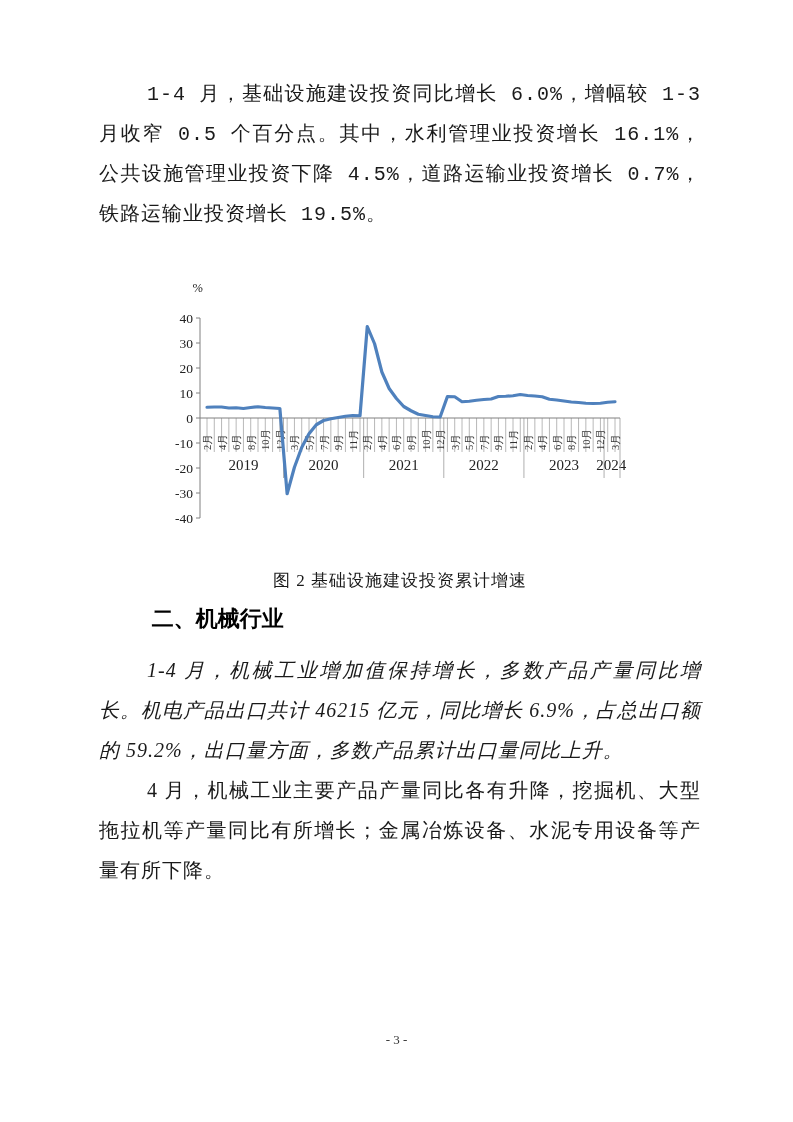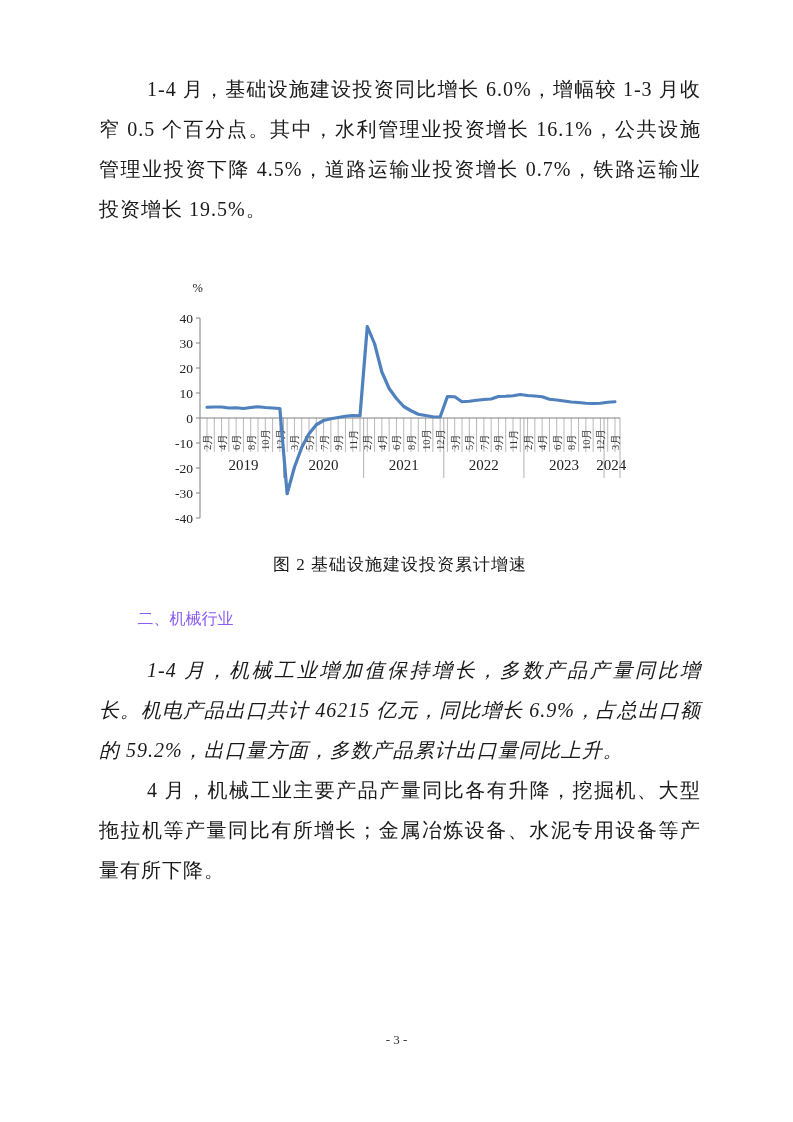--- a/index.html
+++ b/index.html
@@ -20,31 +20,32 @@
   .para {
     font-size: 20px;
     line-height: 40px;
     text-align: justify;
     text-justify: inter-character;
     letter-spacing: 1px;
     text-indent: 2.4em;
   }
   .heading {
     font-family: "Liberation Sans", "DejaVu Sans", sans-serif;
-    font-weight: normal;
-    font-size: 16px;
+    font-weight: bold;
+    font-size: 22px;
     line-height: 34px;
     text-indent: 2.4em;
-    color: #8b5cf6;
+    color: #000000;
   }
   .caption {
     font-size: 17px;
     line-height: 30px;
     text-align: center;
     letter-spacing: 1px;
+    margin-top: 16px;
   }
   .pagenum {
     position: absolute;
     left: 0;
     width: 793px;
     text-align: center;
     font-size: 13px;
     line-height: 20px;
     color: #333333;
   }
@@ -55,21 +56,21 @@
     width: 500px;
     height: 270px;
   }
   svg text { font-family: "Liberation Serif", "DejaVu Serif", serif; }
 </style>
 </head>
 <body>
 
 <div class="page">
 
-  <div class="textcol para" style="top:69px;">1-4 月，基础设施建设投资同比增长 6.0%，增幅较 1-3 月收窄 0.5 个百分点。其中，水利管理业投资增长 16.1%，公共设施管理业投资下降 4.5%，道路运输业投资增长 0.7%，铁路运输业投资增长 19.5%。</div>
+  <div class="textcol para" style="top:75px;font-family:Liberation Mono, monospace;">1-4 月，基础设施建设投资同比增长 6.0%，增幅较 1-3 月收窄 0.5 个百分点。其中，水利管理业投资增长 16.1%，公共设施管理业投资下降 4.5%，道路运输业投资增长 0.7%，铁路运输业投资增长 19.5%。</div>
 
 
   <div class="chartbox">
     <svg id="chart-svg" width="500" height="270" viewBox="0 0 500 270">
         <line x1="52" y1="140" x2="52" y2="174" stroke="#a6a6a6" stroke-width="0.8"></line>
         <line x1="59.285714285714285" y1="140" x2="59.285714285714285" y2="174" stroke="#a6a6a6" stroke-width="0.8"></line>
         <line x1="66.57142857142857" y1="140" x2="66.57142857142857" y2="174" stroke="#a6a6a6" stroke-width="0.8"></line>
         <line x1="73.85714285714286" y1="140" x2="73.85714285714286" y2="174" stroke="#a6a6a6" stroke-width="0.8"></line>
         <line x1="81.14285714285714" y1="140" x2="81.14285714285714" y2="174" stroke="#a6a6a6" stroke-width="0.8"></line>
         <line x1="88.42857142857143" y1="140" x2="88.42857142857143" y2="174" stroke="#a6a6a6" stroke-width="0.8"></line>

